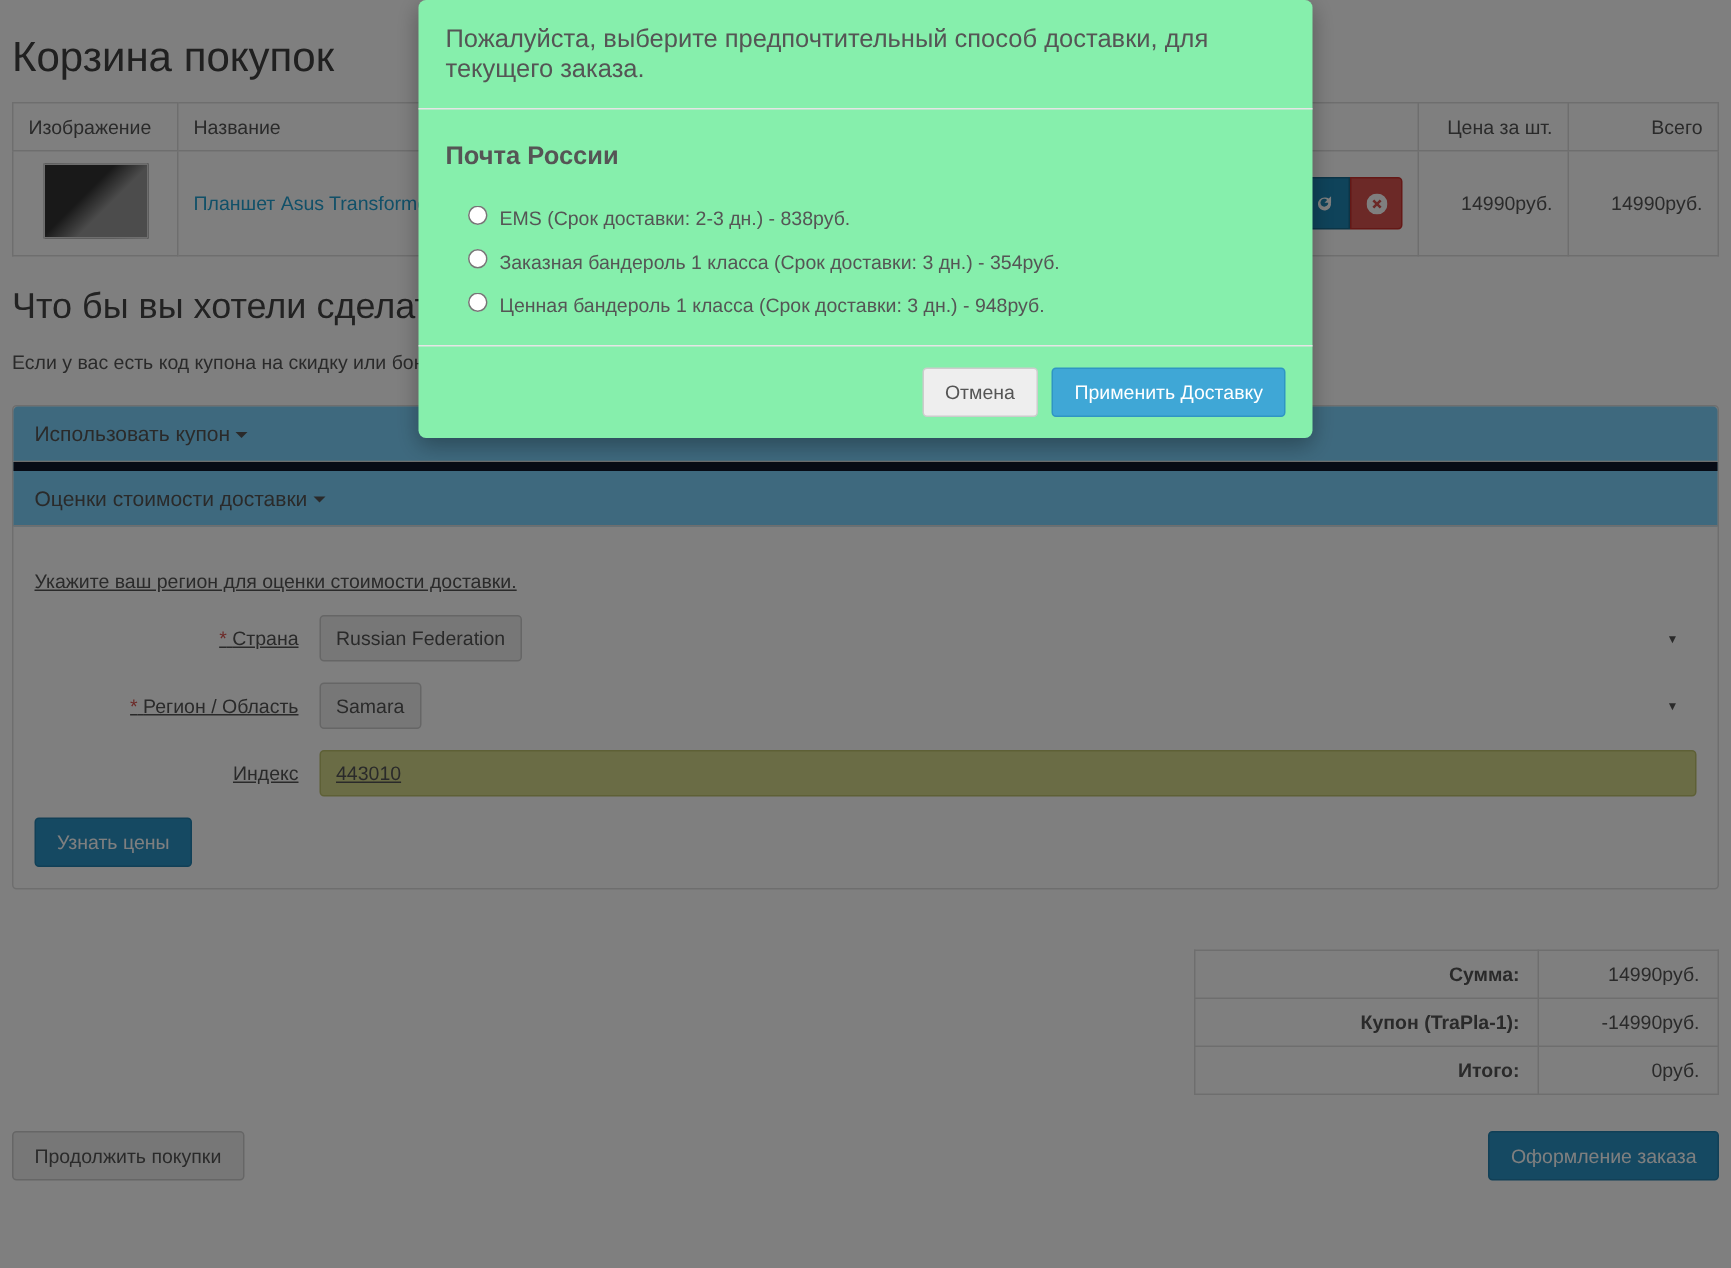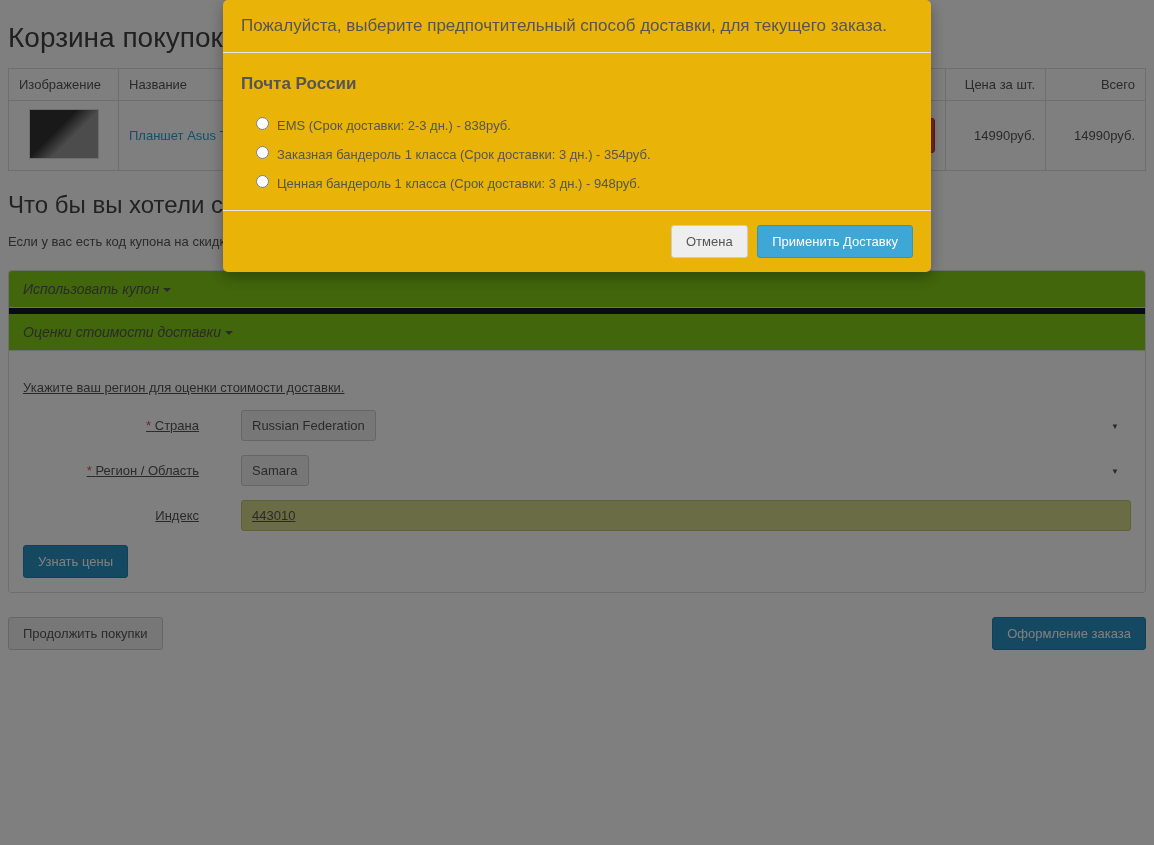--- a/index.html
+++ b/index.html
@@ -66,41 +66,40 @@
   }
   .btn-remove {
     background: #d9534f;
     border-radius: 0 3px 3px 0;
     border: 1px solid #c9302c;
   }
 
   
   .accordion { border: 1px solid #ddd; border-radius: 3px; margin-top: 18px; }
   .acc-header {
-    background: #84cc16;
+    background: #7dd3fc;
     padding: 10px 14px;
     font-size: 14px;
     color: #555;
     border-bottom: 1px solid #ddd;
-    font-style: italic;
   }
   .acc-header:first-of-type { border-radius:3px 3px 0 0; }
   .caret {
     display: inline-block;
     border-top: 4px solid #555;
     border-left: 4px solid transparent;
     border-right: 4px solid transparent;
     vertical-align: middle;
     margin-left: 4px;
   }
   .acc-body { padding: 14px; border-bottom: 1px solid #ddd; }
   .acc-body:last-child { border-bottom:none;text-decoration:underline; }
 
   
-  .form-row { display: flex; align-items: center; margin-bottom: 14px; gap: 28px; }
+  .form-row { display: flex; align-items: center; margin-bottom: 14px; }
   .form-label { width: 190px; text-align: right; padding-right: 14px; color:#555; }
   .req { color: #d9534f; }
   .form-control {
     flex: 1;
     border: 1px solid #ccc;
     border-radius: 3px;
     padding: 7px 10px;
     font-size: 13px;
     color: #555;
     appearance: none;
@@ -150,22 +149,22 @@
   }
 
   
   .overlay {
     position: fixed; inset:0;
     background: rgba(0,0,0,0.5);
     z-index: 10;
     display:flex; justify-content:center; align-items:flex-start;
   }
   .modal {
-    width: 708px;
-    background: #eab308;
+    width: 596px;
+    background: #86efac;
     border-radius: 5px;
     margin-top: 0;
     box-shadow: 0 5px 15px rgba(0,0,0,0.3);
   }
   .modal-header {
     padding: 16px 18px;
     border-bottom: 1px solid #e5e5e5;
     font-size: 17px;
     color: #555;
   }
@@ -258,20 +257,36 @@
 
       <div class="form-row">
         <label class="form-label"><span>Индекс</span></label>
         <input class="form-control highlight" value="443010" style="">
       </div>
 
       <button class="btn btn-primary">Узнать цены</button>
     </div>
   </div>
 
+  <table class="totals">
+    <tbody>
+        <tr>
+      <td>Сумма:</td>
+      <td>14990руб.</td>
+    </tr>
+    <tr>
+      <td>Купон (TraPla-1):</td>
+      <td>-14990руб.</td>
+    </tr>
+    <tr>
+      <td>Итого:</td>
+      <td>0руб.</td>
+    </tr>
+  </tbody>
+    </table>
 
   <div class="footer-buttons">
     <button class="btn btn-default">Продолжить покупки</button>
     <button class="btn btn-primary">Оформление заказа</button>
   </div>
 </div>
 
 <div class="overlay">
   <div class="modal">
     <div class="modal-header">Пожалуйста, выберите предпочтительный способ доставки, для текущего заказа.</div>

